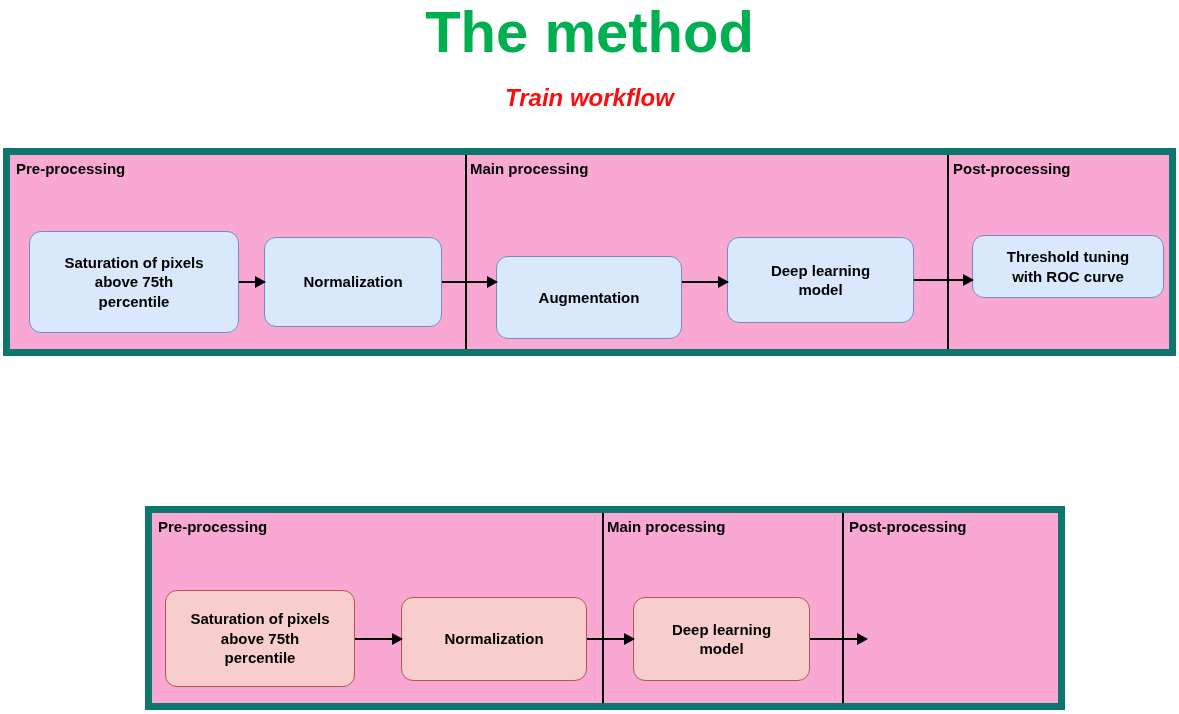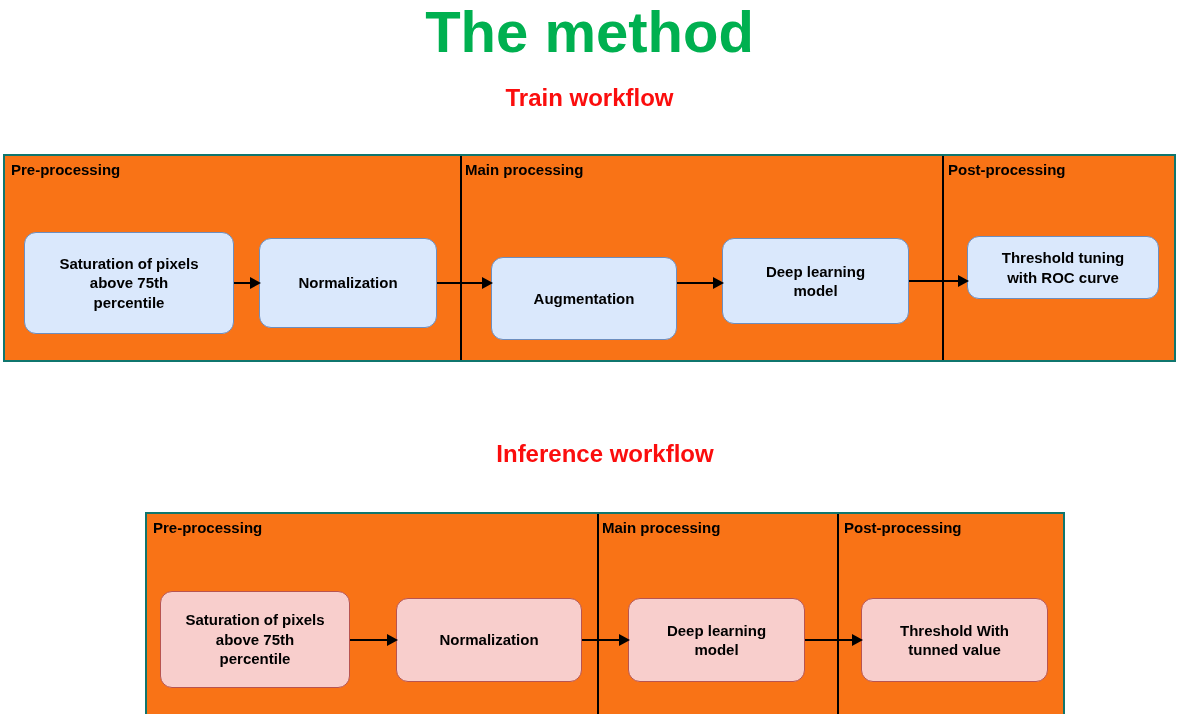--- a/index.html
+++ b/index.html
@@ -8,24 +8,24 @@
 
   .slide { position:relative; width:1179px; height:714px; background:#fff; overflow:hidden; }
 
   .title {
     position:absolute; top:-2px; left:0; width:100%;
     text-align:center; font-size:58px; font-weight:bold; color:#00b050;
   }
   .subtitle {
     position:absolute; text-align:center; font-size:24px; font-weight:bold; color:#fb0d0d;
   }
-  .sub-train { top:84px; left:0; width:1179px; }
+  .sub-train { top:84px; left:0; width:1179px;font-style:italic; }
   .sub-inference { top:440px; left:145px; width:920px; }
 
-  .wf { position:absolute; border:2px solid #0f766e; background:#f97316;margin-top:6px; }
+  .wf { position:absolute; border:7px solid #0f766e; background:#f9a8d4; }
   .train-wf { left:3px; top:148px; width:1173px; height:208px; }
   .inf-wf   { left:145px; top:506px; width:920px; height:204px; }
 
   .divider { position:absolute; top:0; bottom:0; width:2px; background:#000; }
   .section-label { position:absolute; top:5px; font-size:15px; font-weight:bold; color:#000; }
 
   .node {
     position:absolute; display:flex; align-items:center; justify-content:center;
     text-align:center; font-size:15px; font-weight:bold; color:#000;
     border-radius:12px; white-space:pre-line; line-height:1.3; padding:9px;
@@ -66,37 +66,34 @@
 model</div>
     <div class="node blue" style="left:962px; top:80px; width:192px; height:63px;">Threshold tuning
 with ROC curve</div>
 
     <div class="arrow" style="left:229px; top:126px; width:25px;"></div>
     <div class="arrow" style="left:432px; top:126px; width:54px;"></div>
     <div class="arrow" style="left:672px; top:126px; width:45px;"></div>
     <div class="arrow" style="left:904px; top:124px; width:58px;"></div>
   </div>
 
-  <h2 class="subtitle sub-inference">Inference workflow</h2>
 
   <div class="wf inf-wf">
     <div class="divider" style="left:450px;"></div>
     <div class="divider" style="left:690px;"></div>
 
     <div class="section-label" style="left:6px;">Pre-processing</div>
     <div class="section-label" style="left:455px;">Main processing</div>
     <div class="section-label" style="left:697px;">Post-processing</div>
 
     <div class="node pink" style="left:13px;  top:77px; width:190px; height:97px;">Saturation of pixels
 above 75th
 percentile</div>
     <div class="node pink" style="left:249px; top:84px; width:186px; height:84px;">Normalization</div>
     <div class="node pink" style="left:481px; top:84px; width:177px; height:84px;">Deep learning
 model</div>
-    <div class="node pink" style="left:714px; top:84px; width:187px; height:84px;">Threshold With
-tunned value</div>
 
     <div class="arrow" style="left:203px; top:125px; width:46px;"></div>
     <div class="arrow" style="left:435px; top:125px; width:46px;"></div>
     <div class="arrow" style="left:658px; top:125px; width:56px;"></div>
   </div>
 
 </div>
 
 </body></html>

